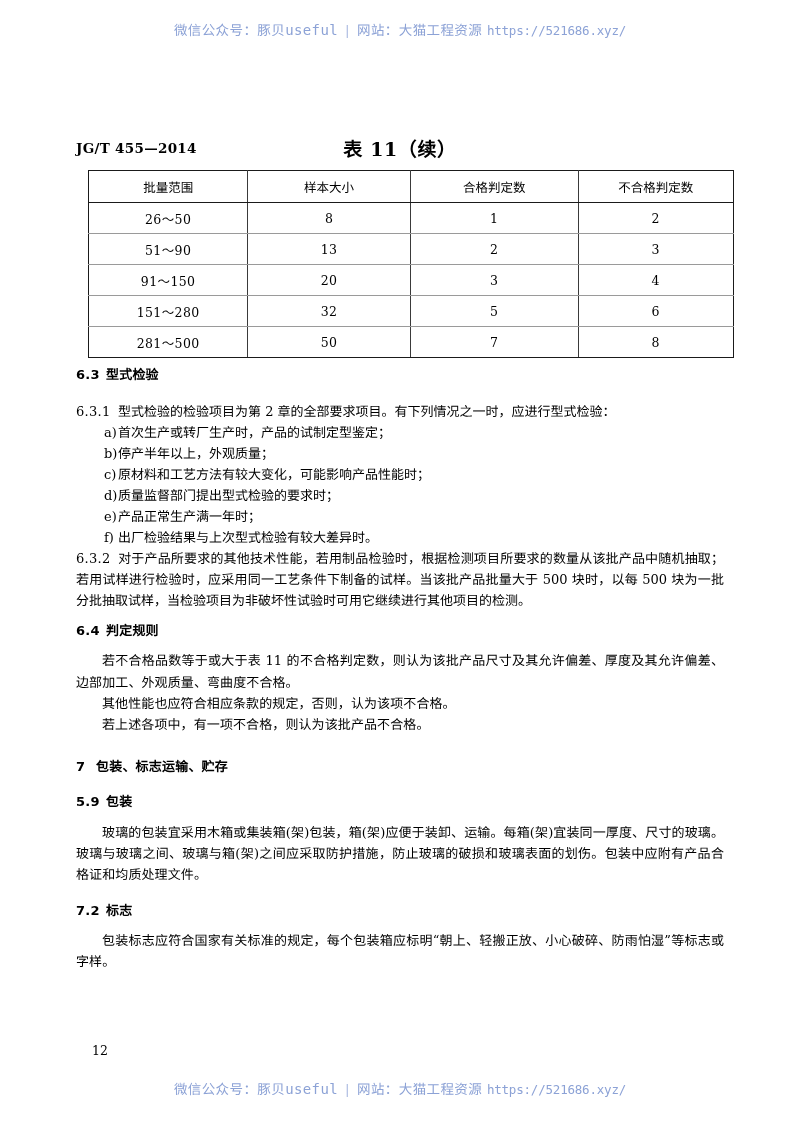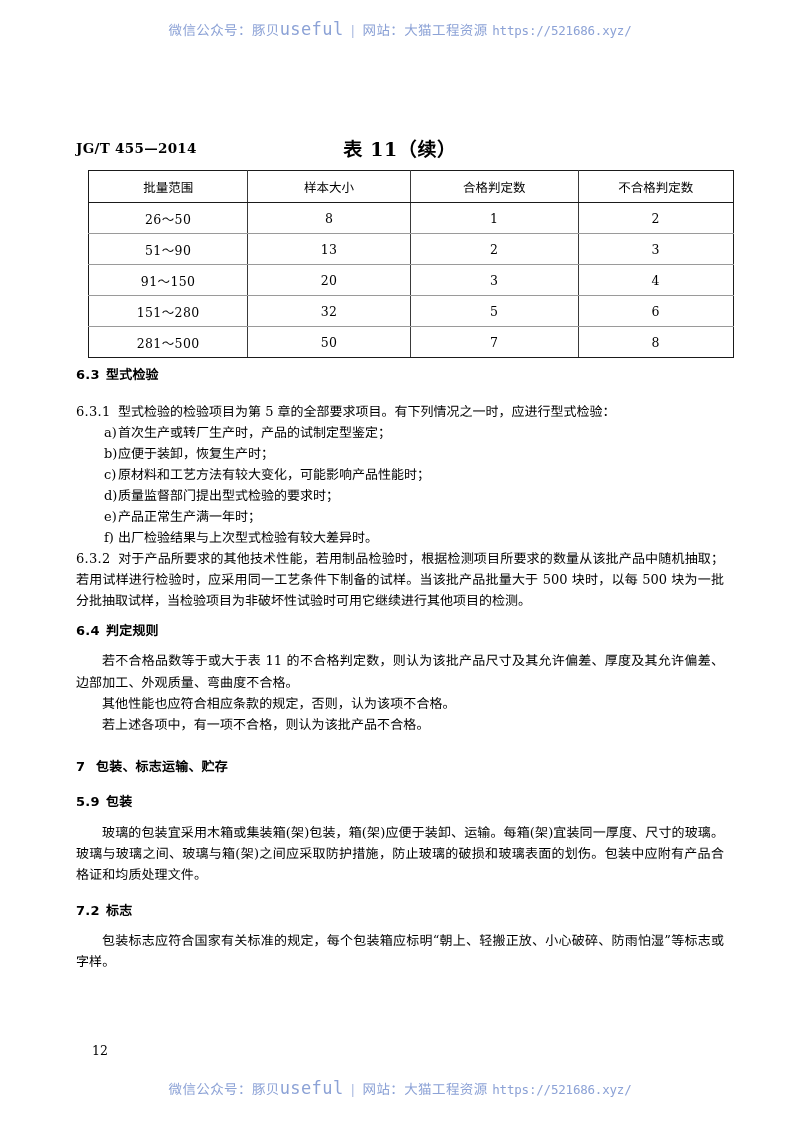--- a/index.html
+++ b/index.html
@@ -42,21 +42,21 @@
     color: #a9b9e0;
   }
   .watermark .wm-url {
     font-family: "DejaVu Sans Mono", "Liberation Mono", monospace;
     font-size: 12.5px;
     letter-spacing: -0.2px;
     margin-top: 32px;
   }
   .watermark .wm-lat {
     font-family: "DejaVu Sans Mono", "Liberation Mono", monospace;
-    font-size: 17px;
+    font-size: 14px;
   }
 
   
   .std-code {
     position: absolute;
     left: 76px;
     top: 92px;
     font-family: "DejaVu Serif", "Liberation Serif", serif;
     font-weight: bold;
     font-size: 13.5px;
@@ -270,29 +270,29 @@
 
   <div class="content">
 
     <h3 class="sec-head">
       <span class="sec-no">6.3</span><span>型式检验</span>
     </h3>
 
     <div class="gap-md"></div>
 
     <p class="clause">
-      <span class="cl-no">6.3.1</span><span>型式检验的检验项目为第 5 章的全部要求项目。有下列情况之一时，应进行型式检验：</span>
+      <span class="cl-no">6.3.1</span><span>型式检验的检验项目为第 2 章的全部要求项目。有下列情况之一时，应进行型式检验：</span>
     </p>
 
     <ol class="alpha-list">
       <li>
         <span class="li-mark">a)</span><span>首次生产或转厂生产时，产品的试制定型鉴定；</span>
       </li>
       <li>
-        <span class="li-mark">b)</span><span>应便于装卸，恢复生产时；</span>
+        <span class="li-mark">b)</span><span>停产半年以上，外观质量；</span>
       </li>
       <li>
         <span class="li-mark">c)</span><span>原材料和工艺方法有较大变化，可能影响产品性能时；</span>
       </li>
       <li>
         <span class="li-mark">d)</span><span>质量监督部门提出型式检验的要求时；</span>
       </li>
       <li>
         <span class="li-mark">e)</span><span>产品正常生产满一年时；</span>
       </li>

